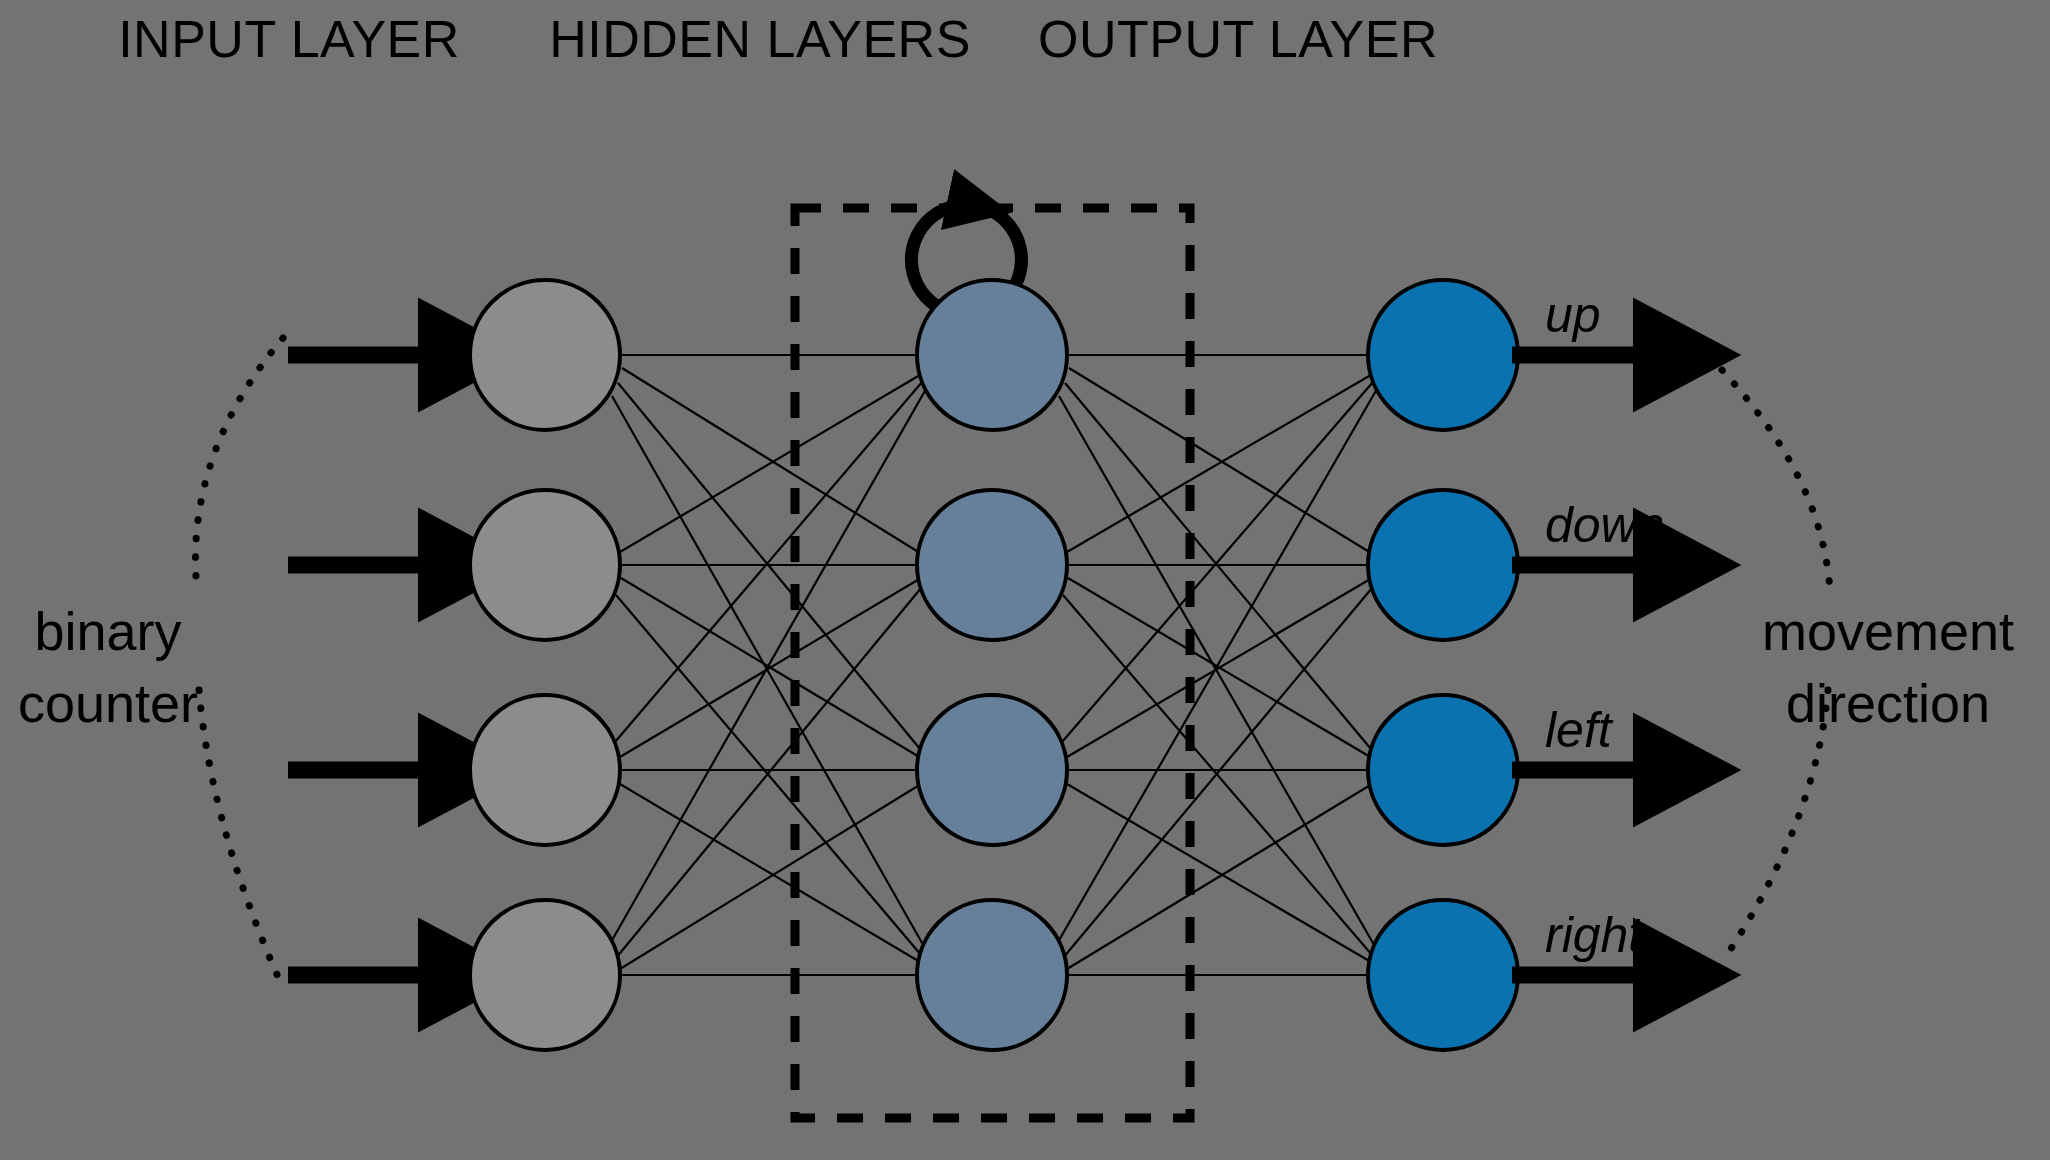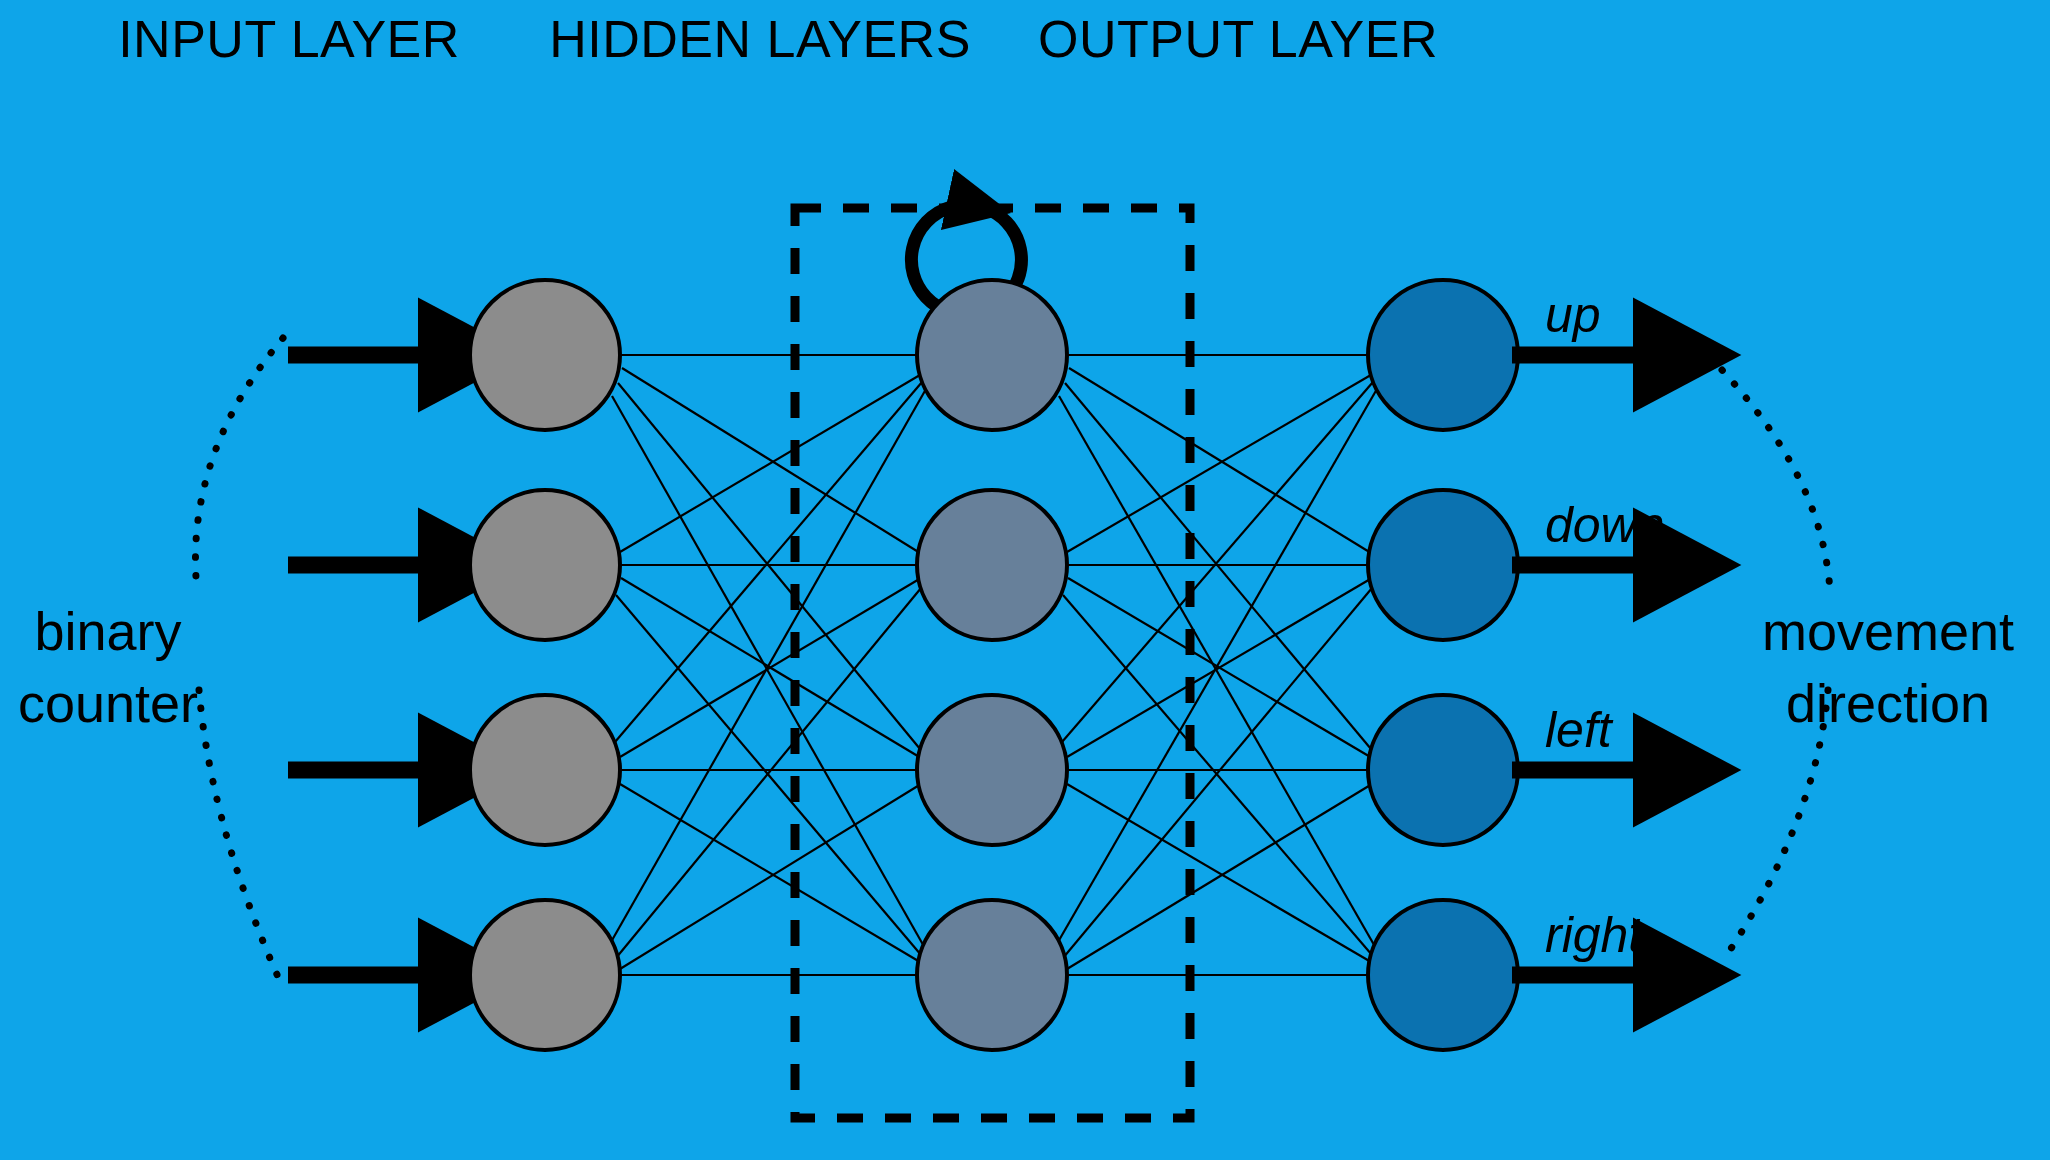--- a/index.html
+++ b/index.html
@@ -11,21 +11,21 @@
   body {
     width: 2050px;
     height: 1160px;
     overflow: hidden;
     font-family: "Liberation Sans", sans-serif;
   }
   #stage {
     position: relative;
     width: 2050px;
     height: 1160px;
-    background: #0ea5e9;
+    background: #737373;
   }
   #stage > svg {
     position: absolute;
     top: 0;
     left: 0;
   }
   .hdr-text {
     font-family: "Liberation Sans", sans-serif;
     font-size: 52px;
     fill: #000000;

